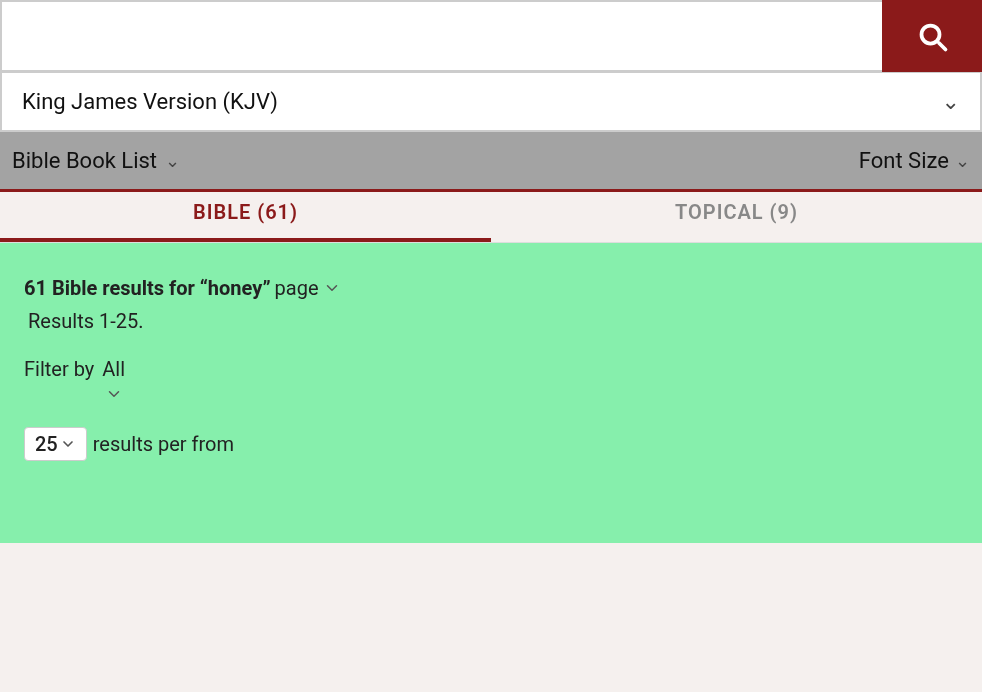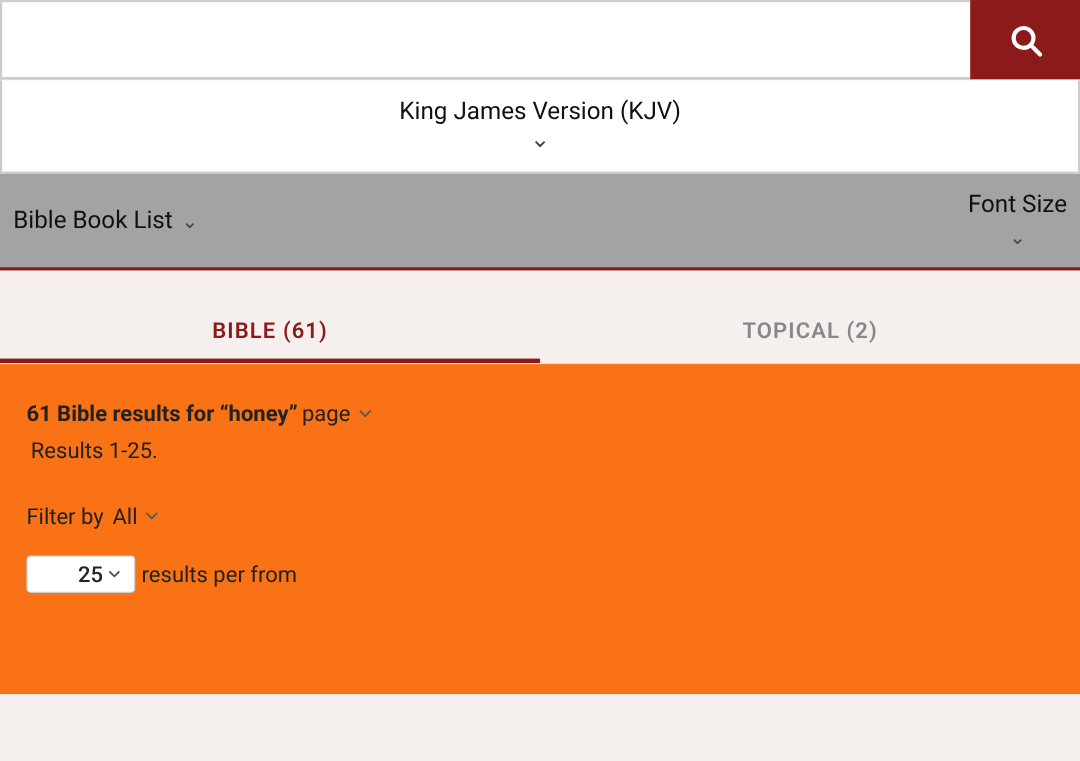--- a/index.html
+++ b/index.html
@@ -55,21 +55,20 @@
     
     .version-selector {
       width: 100%;
       display: flex;
       align-items: center;
       background: #fff;
       border: 2px solid #ccc;
       border-top: none;
       padding: 16px 20px;
       cursor: pointer;
-      flex-direction: column;
     }
 
     .version-text {
       flex: 1;
       font-size: 22px;
       font-weight: 400;
       color: #111;
     }
 
     .chevron-down {
@@ -99,39 +98,38 @@
       font-size: 22px;
       font-weight: 400;
       color: #111;
     }
 
     .book-list-right {
       display: flex;
       align-items: center;
       gap: 6px;
       cursor: pointer;
-      flex-direction: column;
     }
 
     .font-size-label {
       font-size: 22px;
       font-weight: 400;
       color: #111;
     }
 
     
     .tabs-container {
       display: flex;
       background-color: #f5f0ee;
       border-bottom: 1px solid #ddd;
     }
 
     .tab {
       flex: 1;
-      padding: 42px 20px 18px;
+      padding: 8px 20px 18px;
       text-align: center;
       font-size: 20px;
       font-weight: 600;
       letter-spacing: 0.05em;
       cursor: pointer;
       position: relative;
       color: #888;
     }
 
     .tab.active {
@@ -143,21 +141,21 @@
       position: absolute;
       bottom: 0;
       left: 0;
       right: 0;
       height: 4px;
       background-color: #8b1a1a;
     }
 
     
     .results-area {
-      background-color: #f97316;
+      background-color: #86efac;
       padding: 30px 24px 24px;
       min-height: 300px;
     }
 
     .results-summary {
       font-size: 20px;
       line-height: 1.5;
       color: #222;
       margin-bottom: 6px;
       display: flex;
@@ -172,38 +170,39 @@
 
     .results-summary .version-inline {
       display: inline-flex;
       align-items: center;
       gap: 4px;
     }
 
     .results-sub {
       font-size: 20px;
       color: #222;
-      margin-bottom: 36px;
+      margin-bottom: 24px;
       padding-left: 4px;
     }
 
     .filter-row {
       display: flex;
       align-items: flex-start;
       gap: 8px;
       font-size: 20px;
       color: #222;
       margin-bottom: 24px;
     }
 
     .filter-dropdown {
       display: inline-flex;
       align-items: center;
       gap: 4px;
       cursor: pointer;
+      flex-direction: column;
     }
 
     .results-per-page-row {
       display: flex;
       align-items: center;
       gap: 6px;
       font-size: 20px;
       color: #222;
     }
 
@@ -215,21 +214,20 @@
       border-radius: 4px;
       padding: 4px 10px;
       cursor: pointer;
       background: #fff;
     }
 
     .per-page-value {
       font-size: 20px;
       font-weight: 500;
       color: #222;
-      margin-left: 36px;
     }
   </style>
 </head>
 <body>
 
 <div class="search-bar">
   <input class="search-input" type="text" style="">
   <button class="search-button">
     <svg viewBox="0 0 24 24" xmlns="http://www.w3.org/2000/svg">
       <path d="M21 21l-4.35-4.35M17 11A6 6 0 1 1 5 11a6 6 0 0 1 12 0z" stroke="white" stroke-width="2.5" stroke-linecap="round" fill="none"></path>
@@ -251,21 +249,21 @@
     <span class="font-size-label">Font Size</span>
     <span class="chevron-down" style="font-size:18px;">⌄</span>
   </div>
 </div>
 
 <div class="tabs-container">
   <div class="tab active">
     <span>BIBLE (61)</span>
   </div>
   <div class="tab">
-    <span>TOPICAL (2)</span>
+    <span>TOPICAL (9)</span>
   </div>
 </div>
 
 <div class="results-area">
 
   <div class="results-summary">
     <span class="bold">61 Bible results for “honey”</span>
     <span>page</span>
     <span class="version-inline">
       <span style="display:inline-flex;align-items:center;cursor:pointer;">

